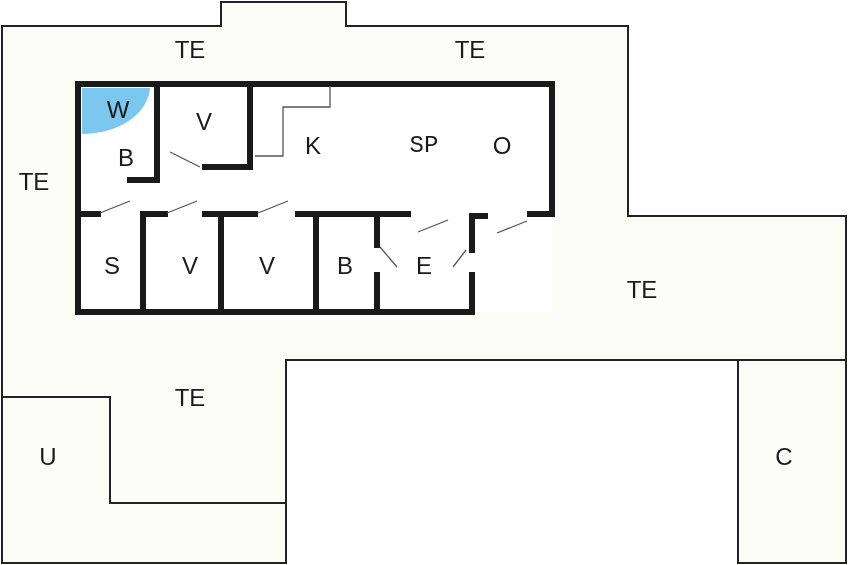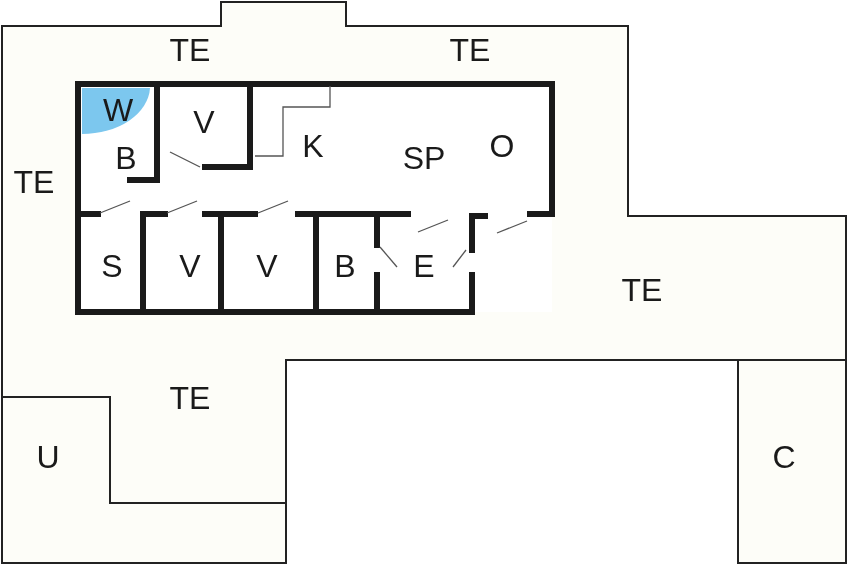--- a/index.html
+++ b/index.html
@@ -1,18 +1,18 @@
 <!DOCTYPE html>
 <html><head>
 <meta charset="utf-8">
 <style>
   html, body { margin:0; padding:0; background:#ffffff; }
   body { width:848px; height:565px; position:relative; overflow:hidden; font-family:"Liberation Sans", sans-serif; }
   svg { position:absolute; left:0; top:0; }
-  .lbl { position:absolute; font-family:"Liberation Sans", sans-serif; font-size:32px; color:#1a1a1a; line-height:1; transform:translate(-50%,-50%); white-space:nowrap; }
+  .lbl { position:absolute; font-family:"Liberation Sans", sans-serif; font-size:24px; color:#1a1a1a; line-height:1; transform:translate(-50%,-50%); white-space:nowrap; }
 </style>
 </head>
 <body>
 
 <svg width="848" height="565" viewBox="0 0 848 565">
 
   <path d="M2,26 L221,26 L221,2 L346,2 L346,26 L628,26 L628,216 L846,216 L846,360 L286,360 L286,563 L2,563 Z" fill="#fdfdf8" stroke="#222" stroke-width="2"></path>
 
   <path d="M2,397 L110,397 L110,503 L286,503" fill="none" stroke="#222" stroke-width="2"></path>
 
@@ -58,21 +58,21 @@
 <div class="lbl" style="left:190px;top:50px;">TE</div>
 <div class="lbl" style="left:470px;top:50px;">TE</div>
 <div class="lbl" style="left:34px;top:182px;">TE</div>
 <div class="lbl" style="left:642px;top:290px;">TE</div>
 <div class="lbl" style="left:190px;top:398px;">TE</div>
 
 <div class="lbl" style="left:118px;top:110px;">W</div>
 <div class="lbl" style="left:126px;top:158px;">B</div>
 <div class="lbl" style="left:204px;top:122px;">V</div>
 <div class="lbl" style="left:313px;top:146px;">K</div>
-<div class="lbl" style="left:424px;top:158px;">SP</div>
+<div class="lbl" style="left:424px;top:146px;font-family:Liberation Mono, monospace;">SP</div>
 <div class="lbl" style="left:502px;top:146px;">O</div>
 
 <div class="lbl" style="left:112px;top:266px;">S</div>
 <div class="lbl" style="left:190px;top:266px;">V</div>
 <div class="lbl" style="left:267px;top:266px;">V</div>
 <div class="lbl" style="left:345px;top:266px;">B</div>
 <div class="lbl" style="left:424px;top:266px;">E</div>
 
 <div class="lbl" style="left:48px;top:457px;">U</div>
 <div class="lbl" style="left:784px;top:457px;">C</div>

